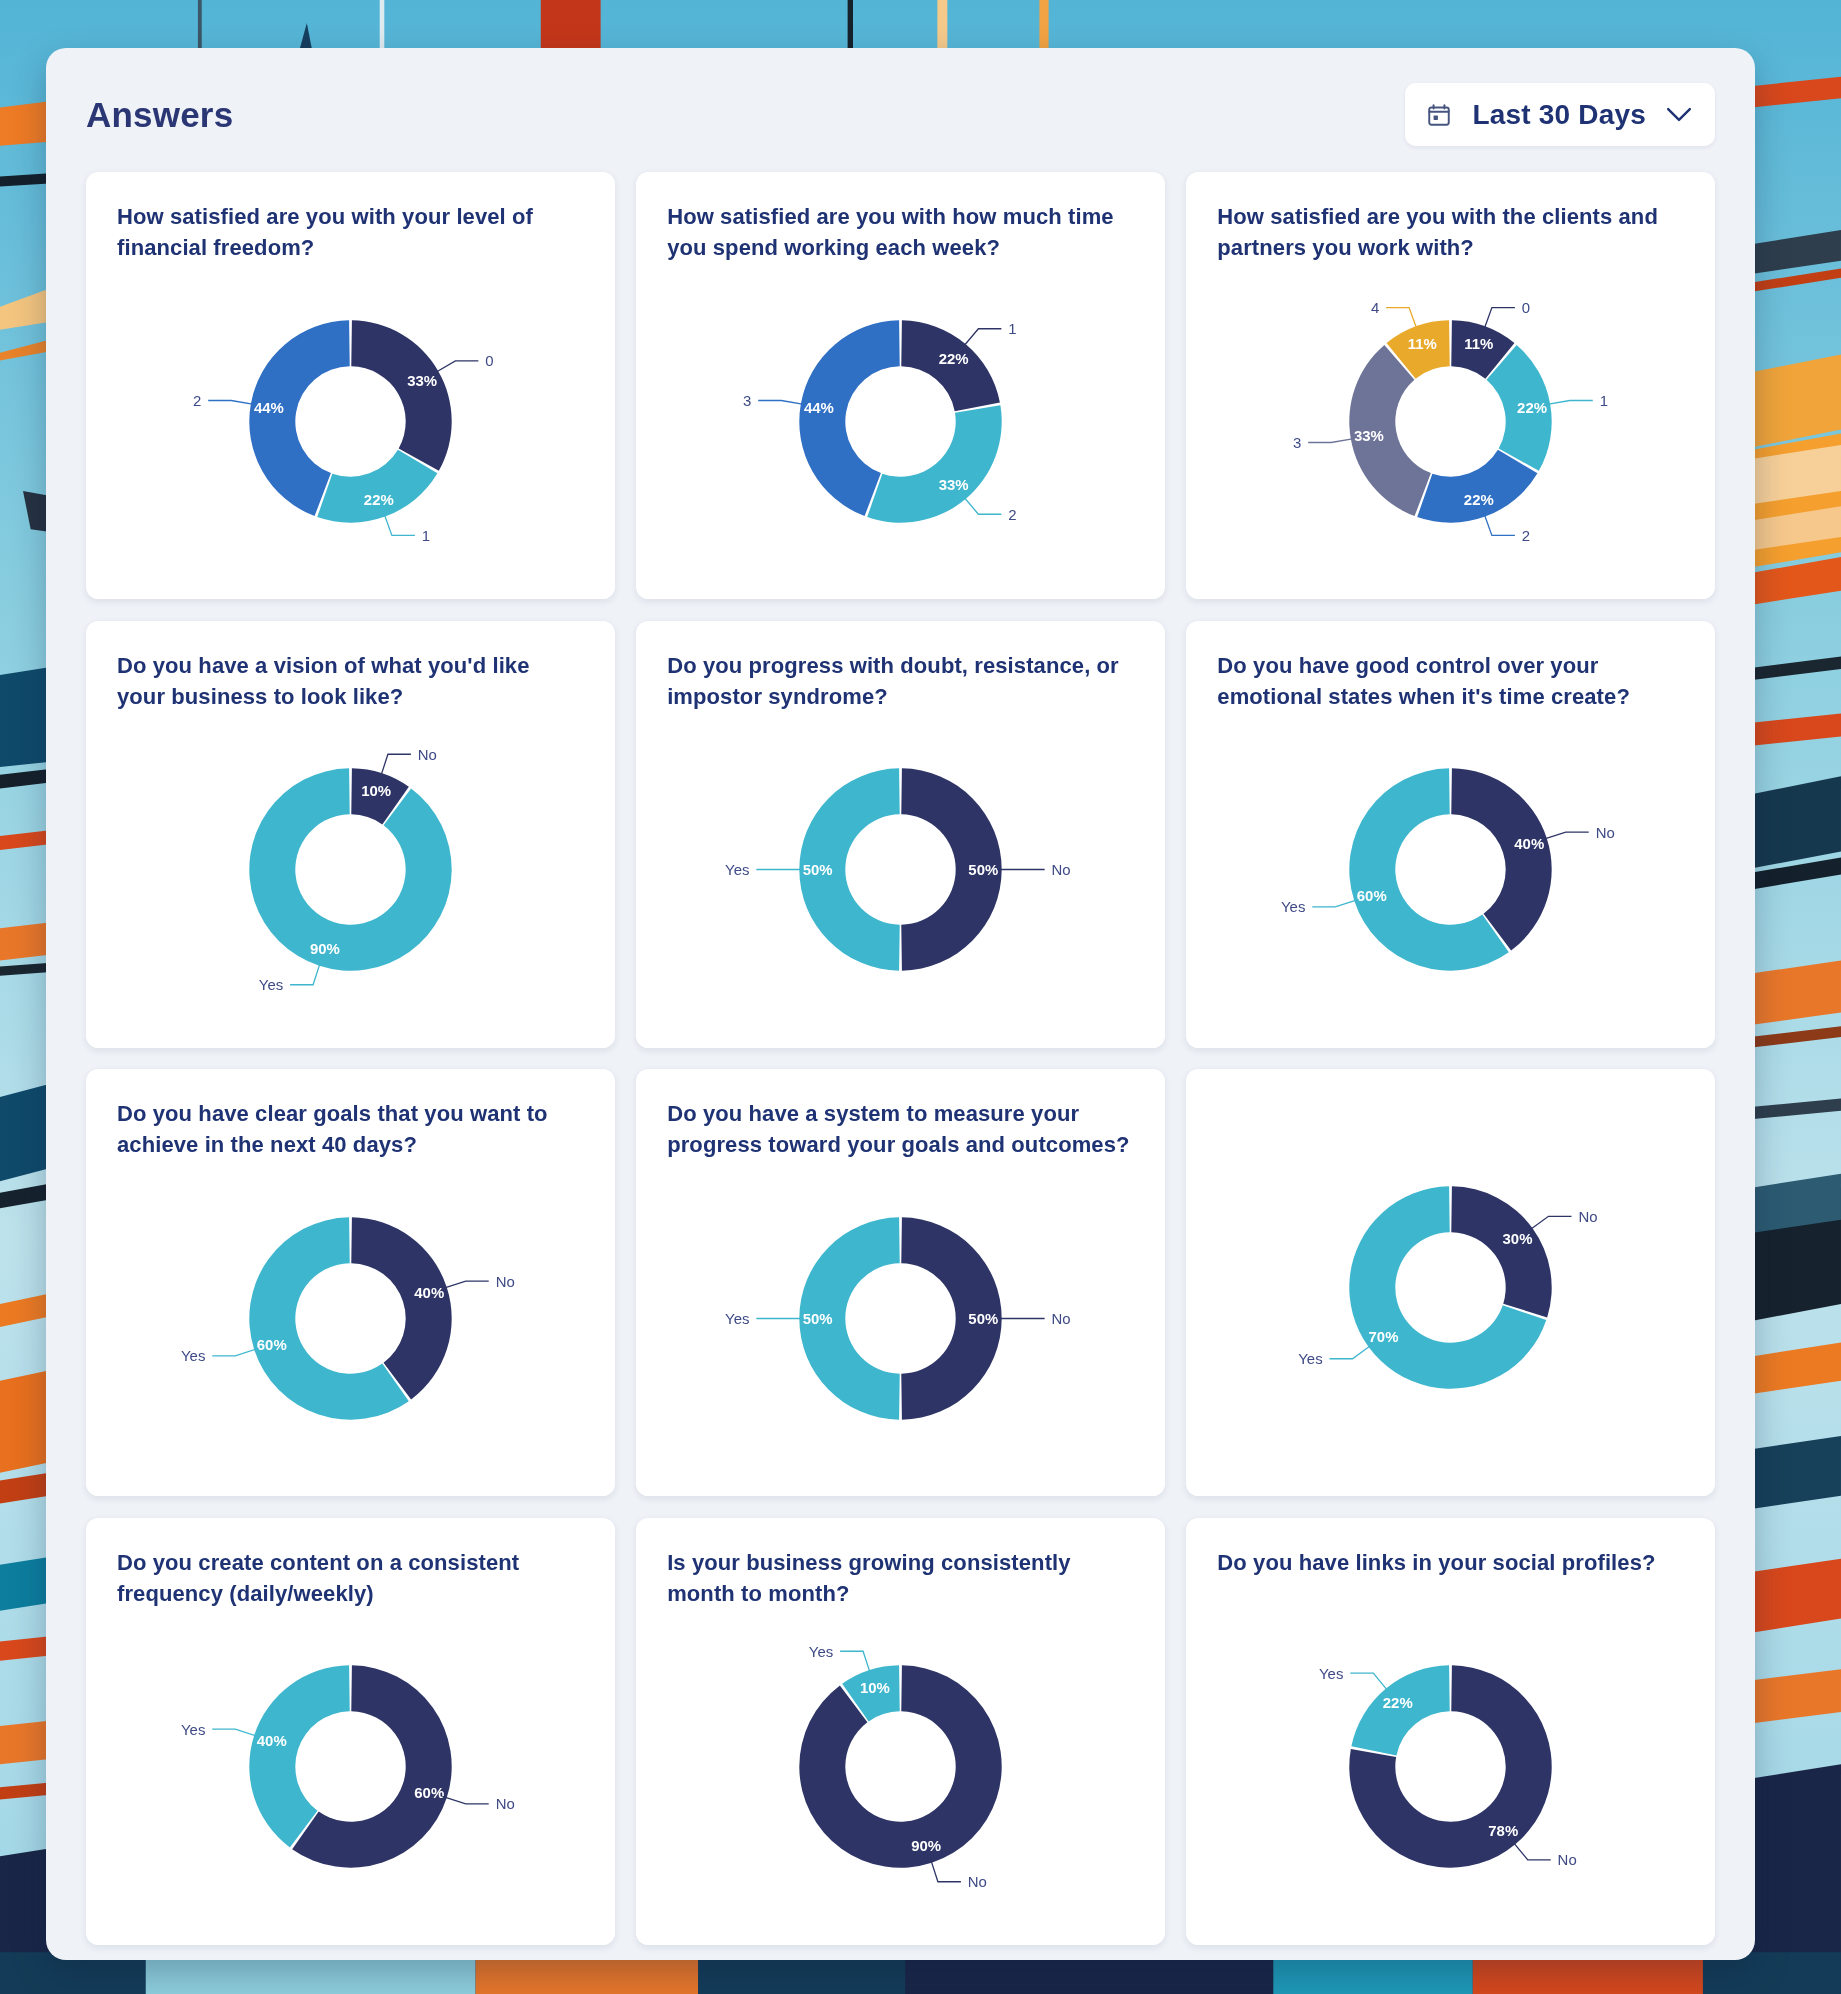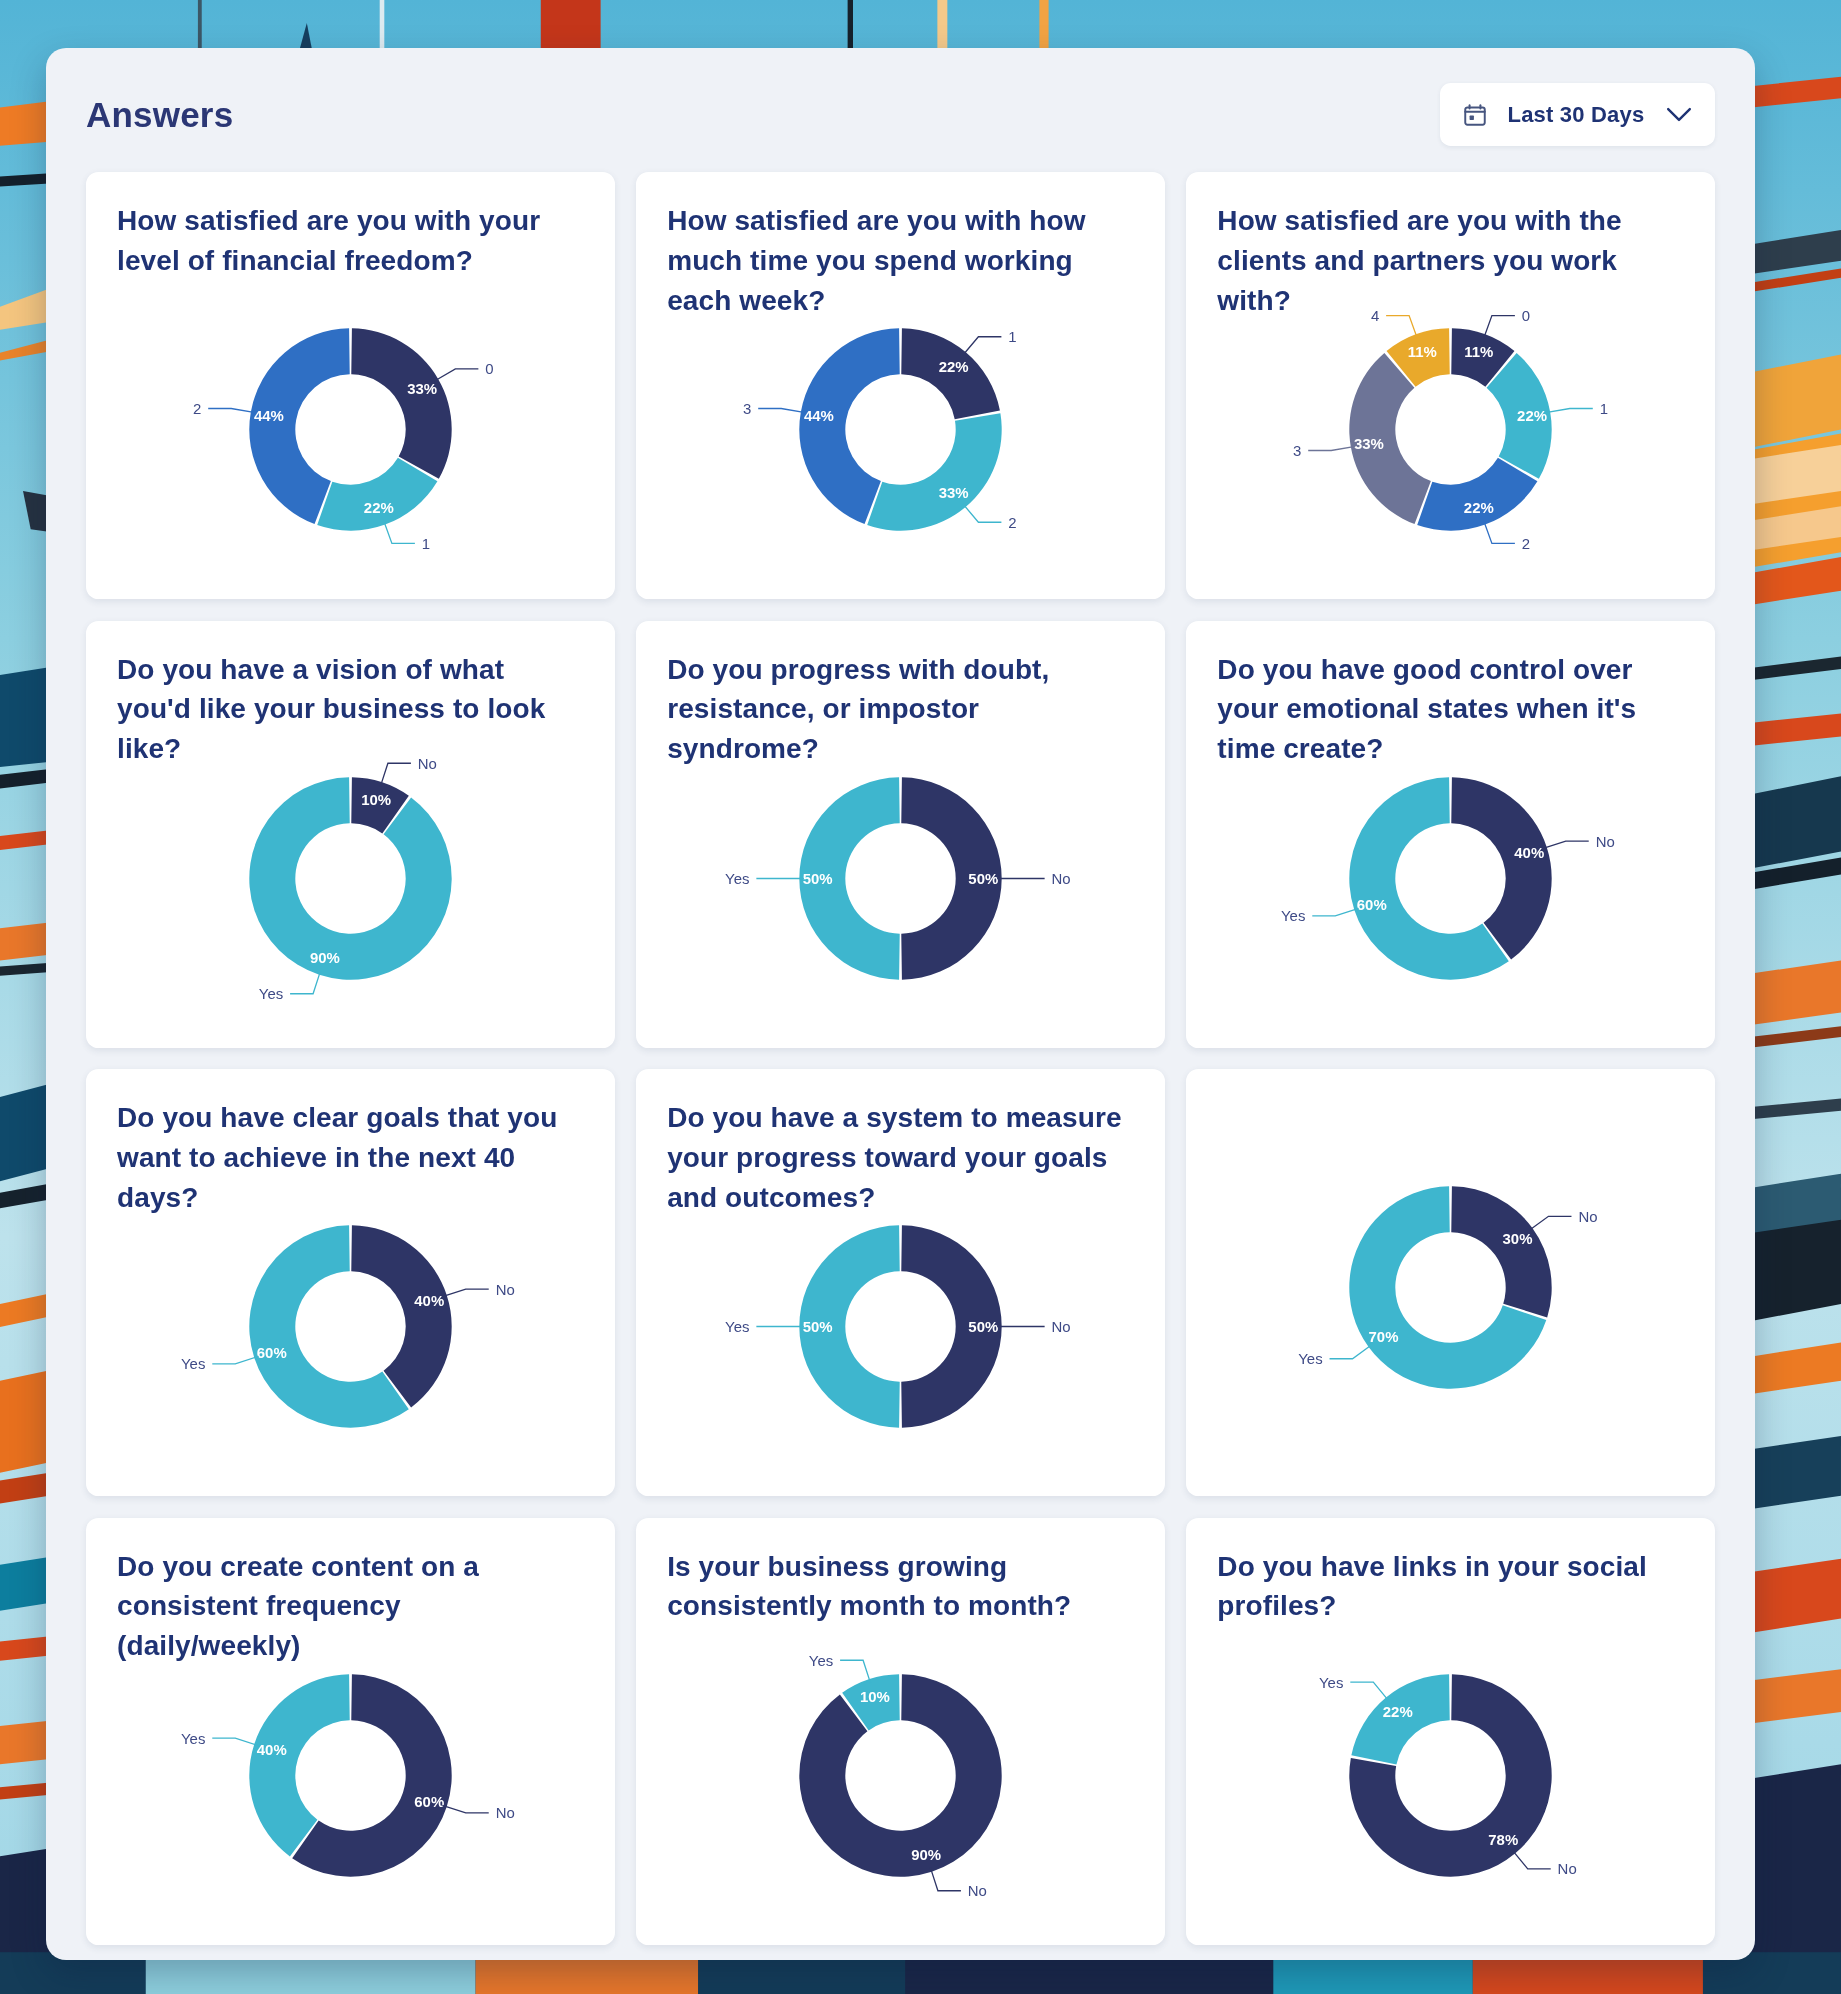--- a/index.html
+++ b/index.html
@@ -42,21 +42,21 @@
     display: flex; align-items: center; gap: 20px;
     background: #FFFFFF;
     border-radius: 10.7px;
     height: 63px;
     padding: 0 23px 0 21.5px;
     min-width: 275px;
     box-shadow: 0 1.5px 4.6px rgba(30,50,90,.07);
     cursor: pointer;
   }
   .date-label {
-    font-size: 22px; font-weight: 700; color: #1F3374;
+    font-size: 28px; font-weight: 700; color: #1F3374;
     letter-spacing: 0.2px; flex: 1;
   }
   .cal-icon { width: 26px; height: 26px; flex: none; }
   .chev-icon { width: 26px; height: 17px; flex: none; }
 
   
   .grid {
     display: grid;
     grid-template-columns: repeat(3, 1fr);
     gap: 21.5px;
@@ -64,21 +64,21 @@
   }
   .card {
     background: #FFFFFF;
     border-radius: 12.3px;
     box-shadow: 0 2.3px 7.7px rgba(30,50,90,.09);
     padding: 29px 31px 20px 31px;
     height: 427px;
     display: flex; flex-direction: column;
   }
   .card-title {
-    font-size: 28px;
+    font-size: 22px;
     font-weight: 700;
     line-height: 1.42;
     color: #1F3374;
     min-height: 61px;
     letter-spacing: 0.1px;
   }
   .chart-wrap { flex: 1; display: flex; align-items: center; justify-content: center; }
   svg.donut { display: block; overflow: visible; }
   .slice-pct { font-size: 19.5px; font-weight: 700; fill: #ffffff; text-anchor: middle; dominant-baseline: central; font-family: "Liberation Sans", sans-serif; }
   .cat-lbl   { font-size: 19.5px; font-weight: 400; fill: #3E4A86; dominant-baseline: central; font-family: "Liberation Sans", sans-serif; }

